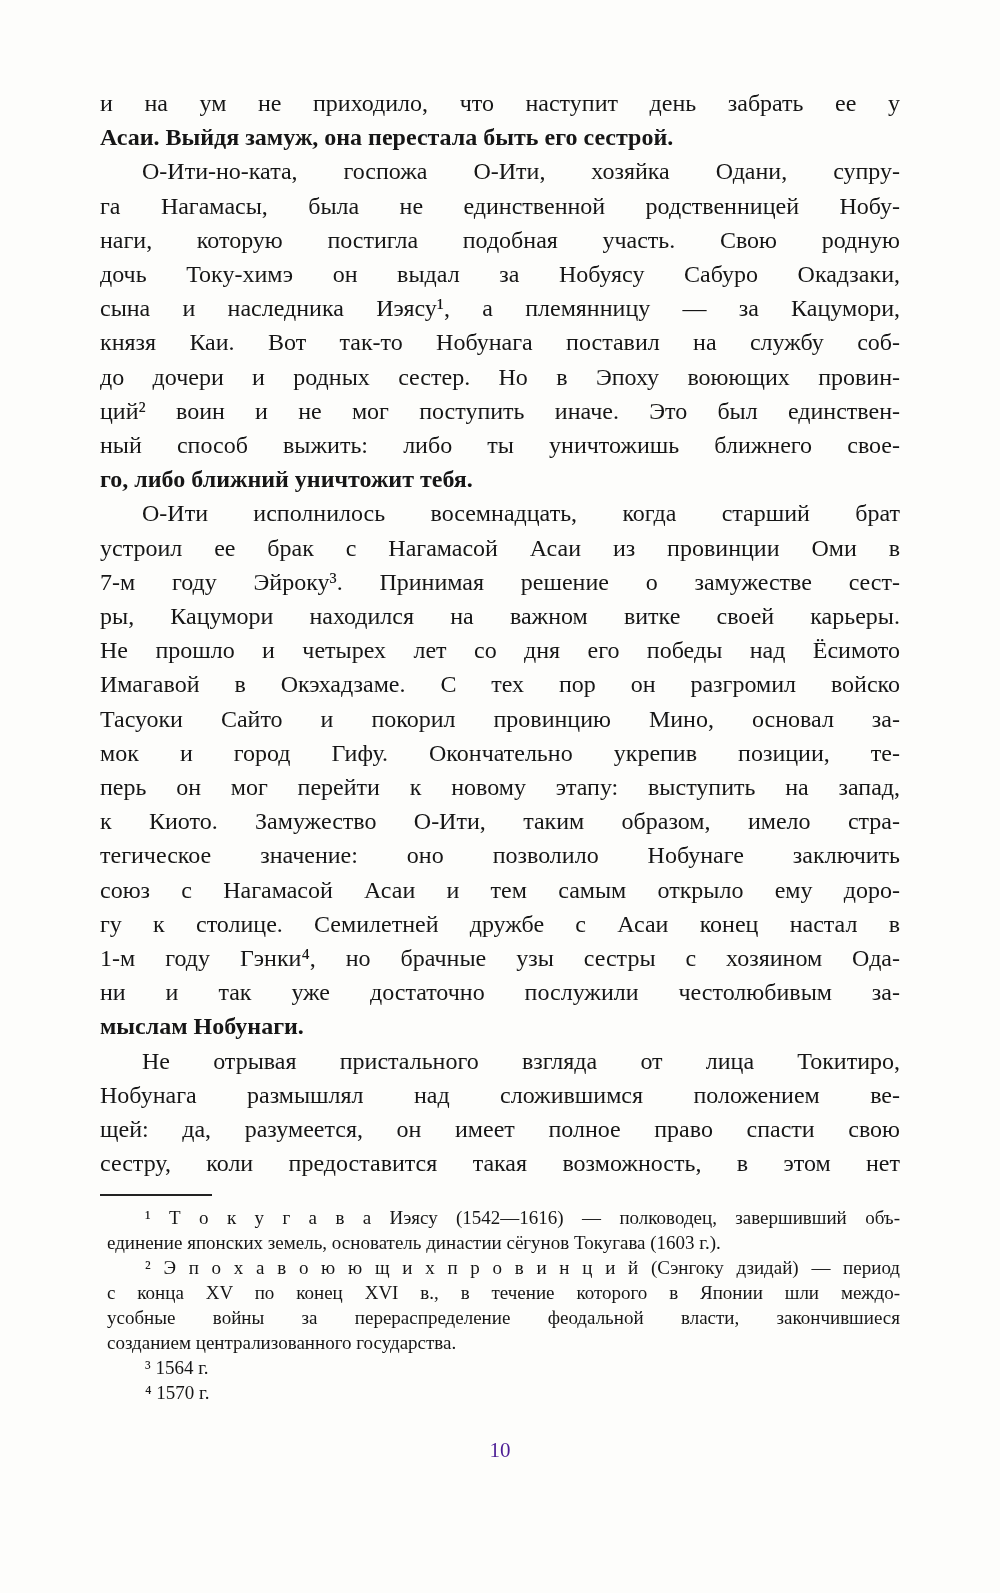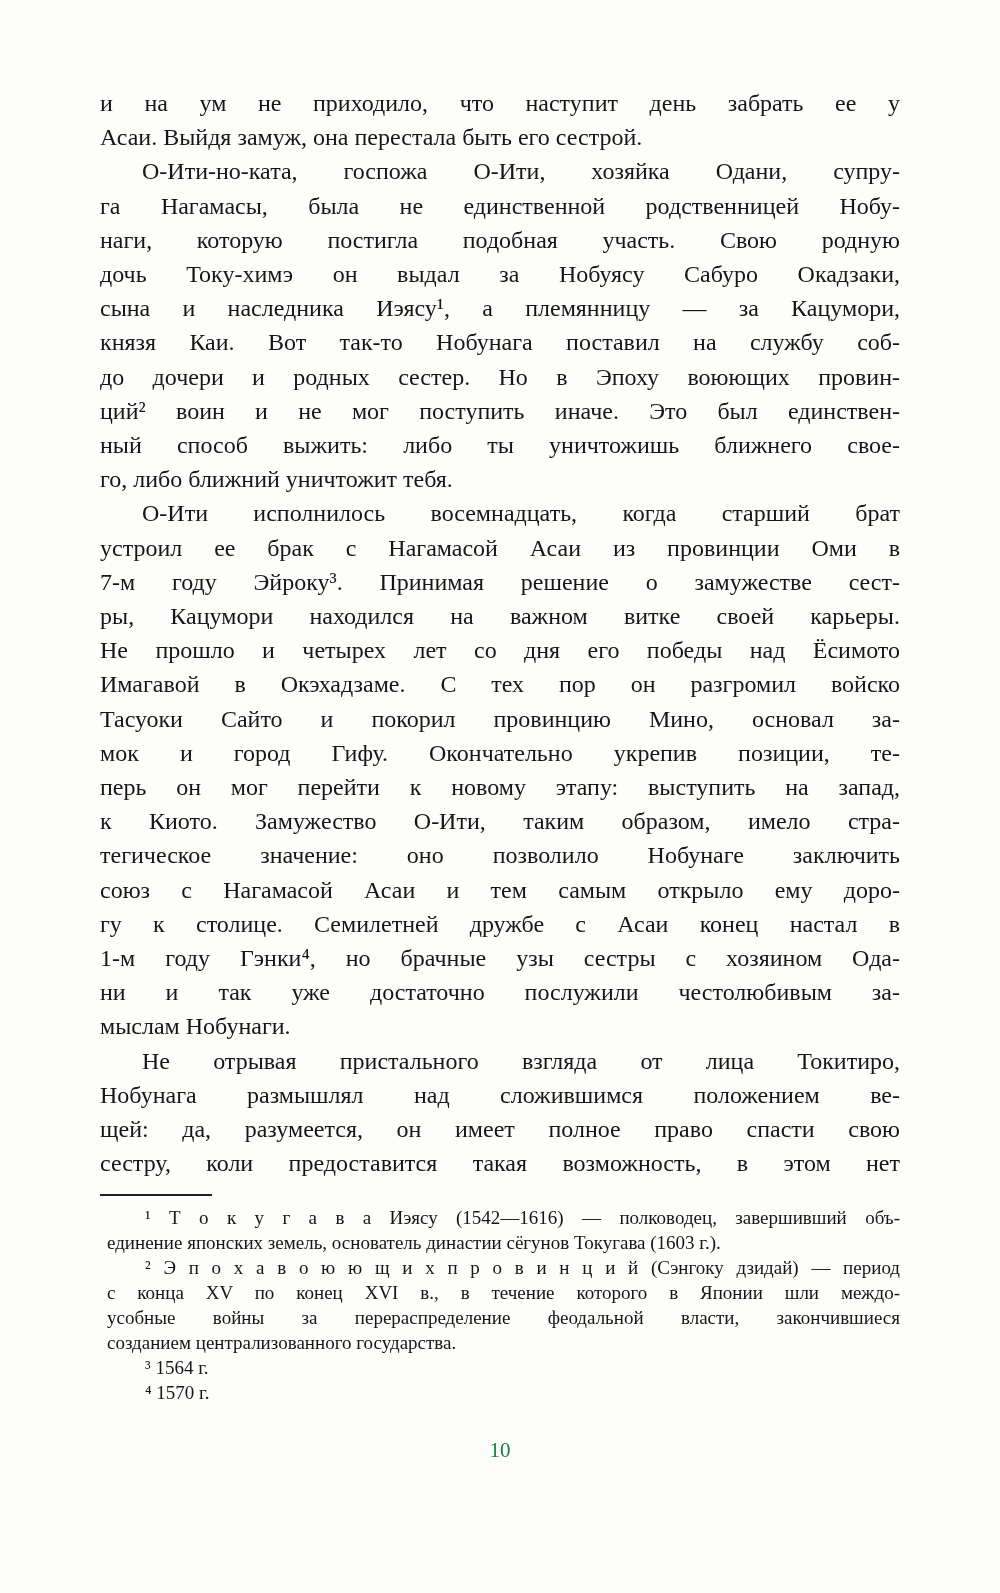--- a/index.html
+++ b/index.html
@@ -28,20 +28,21 @@
   }
   .line {
     font-size: 24px;
     line-height: 34.2px;
     text-align: justify;
     text-align-last: justify;
     white-space: normal;
   }
   .line.last {
     text-align-last: left;
+    font-weight: bold;
   }
   .line.indent {
     text-indent: 42px;
   }
   .footnote-sep {
     width: 112px;
     height: 2px;
     background: #222;
     margin: 13px 0 9px 0;
   }
@@ -58,21 +59,21 @@
   .fn-line.first {
     text-indent: 38px;
   }
   .page-number {
     position: absolute;
     left: 0;
     right: 0;
     top: 1438px;
     text-align: center;
     font-size: 21px;
-    color: #15803d;
+    color: #4c1d95;
   }
 </style>
 </head>
 <body>
 
 <div class="page">
   <main class="text-block">
     <section id="paragraphs">
         <div class="line">и на ум не приходило, что наступит день забрать ее у</div>
         <div class="line last">Асаи. Выйдя замуж, она перестала быть его сестрой.</div>

